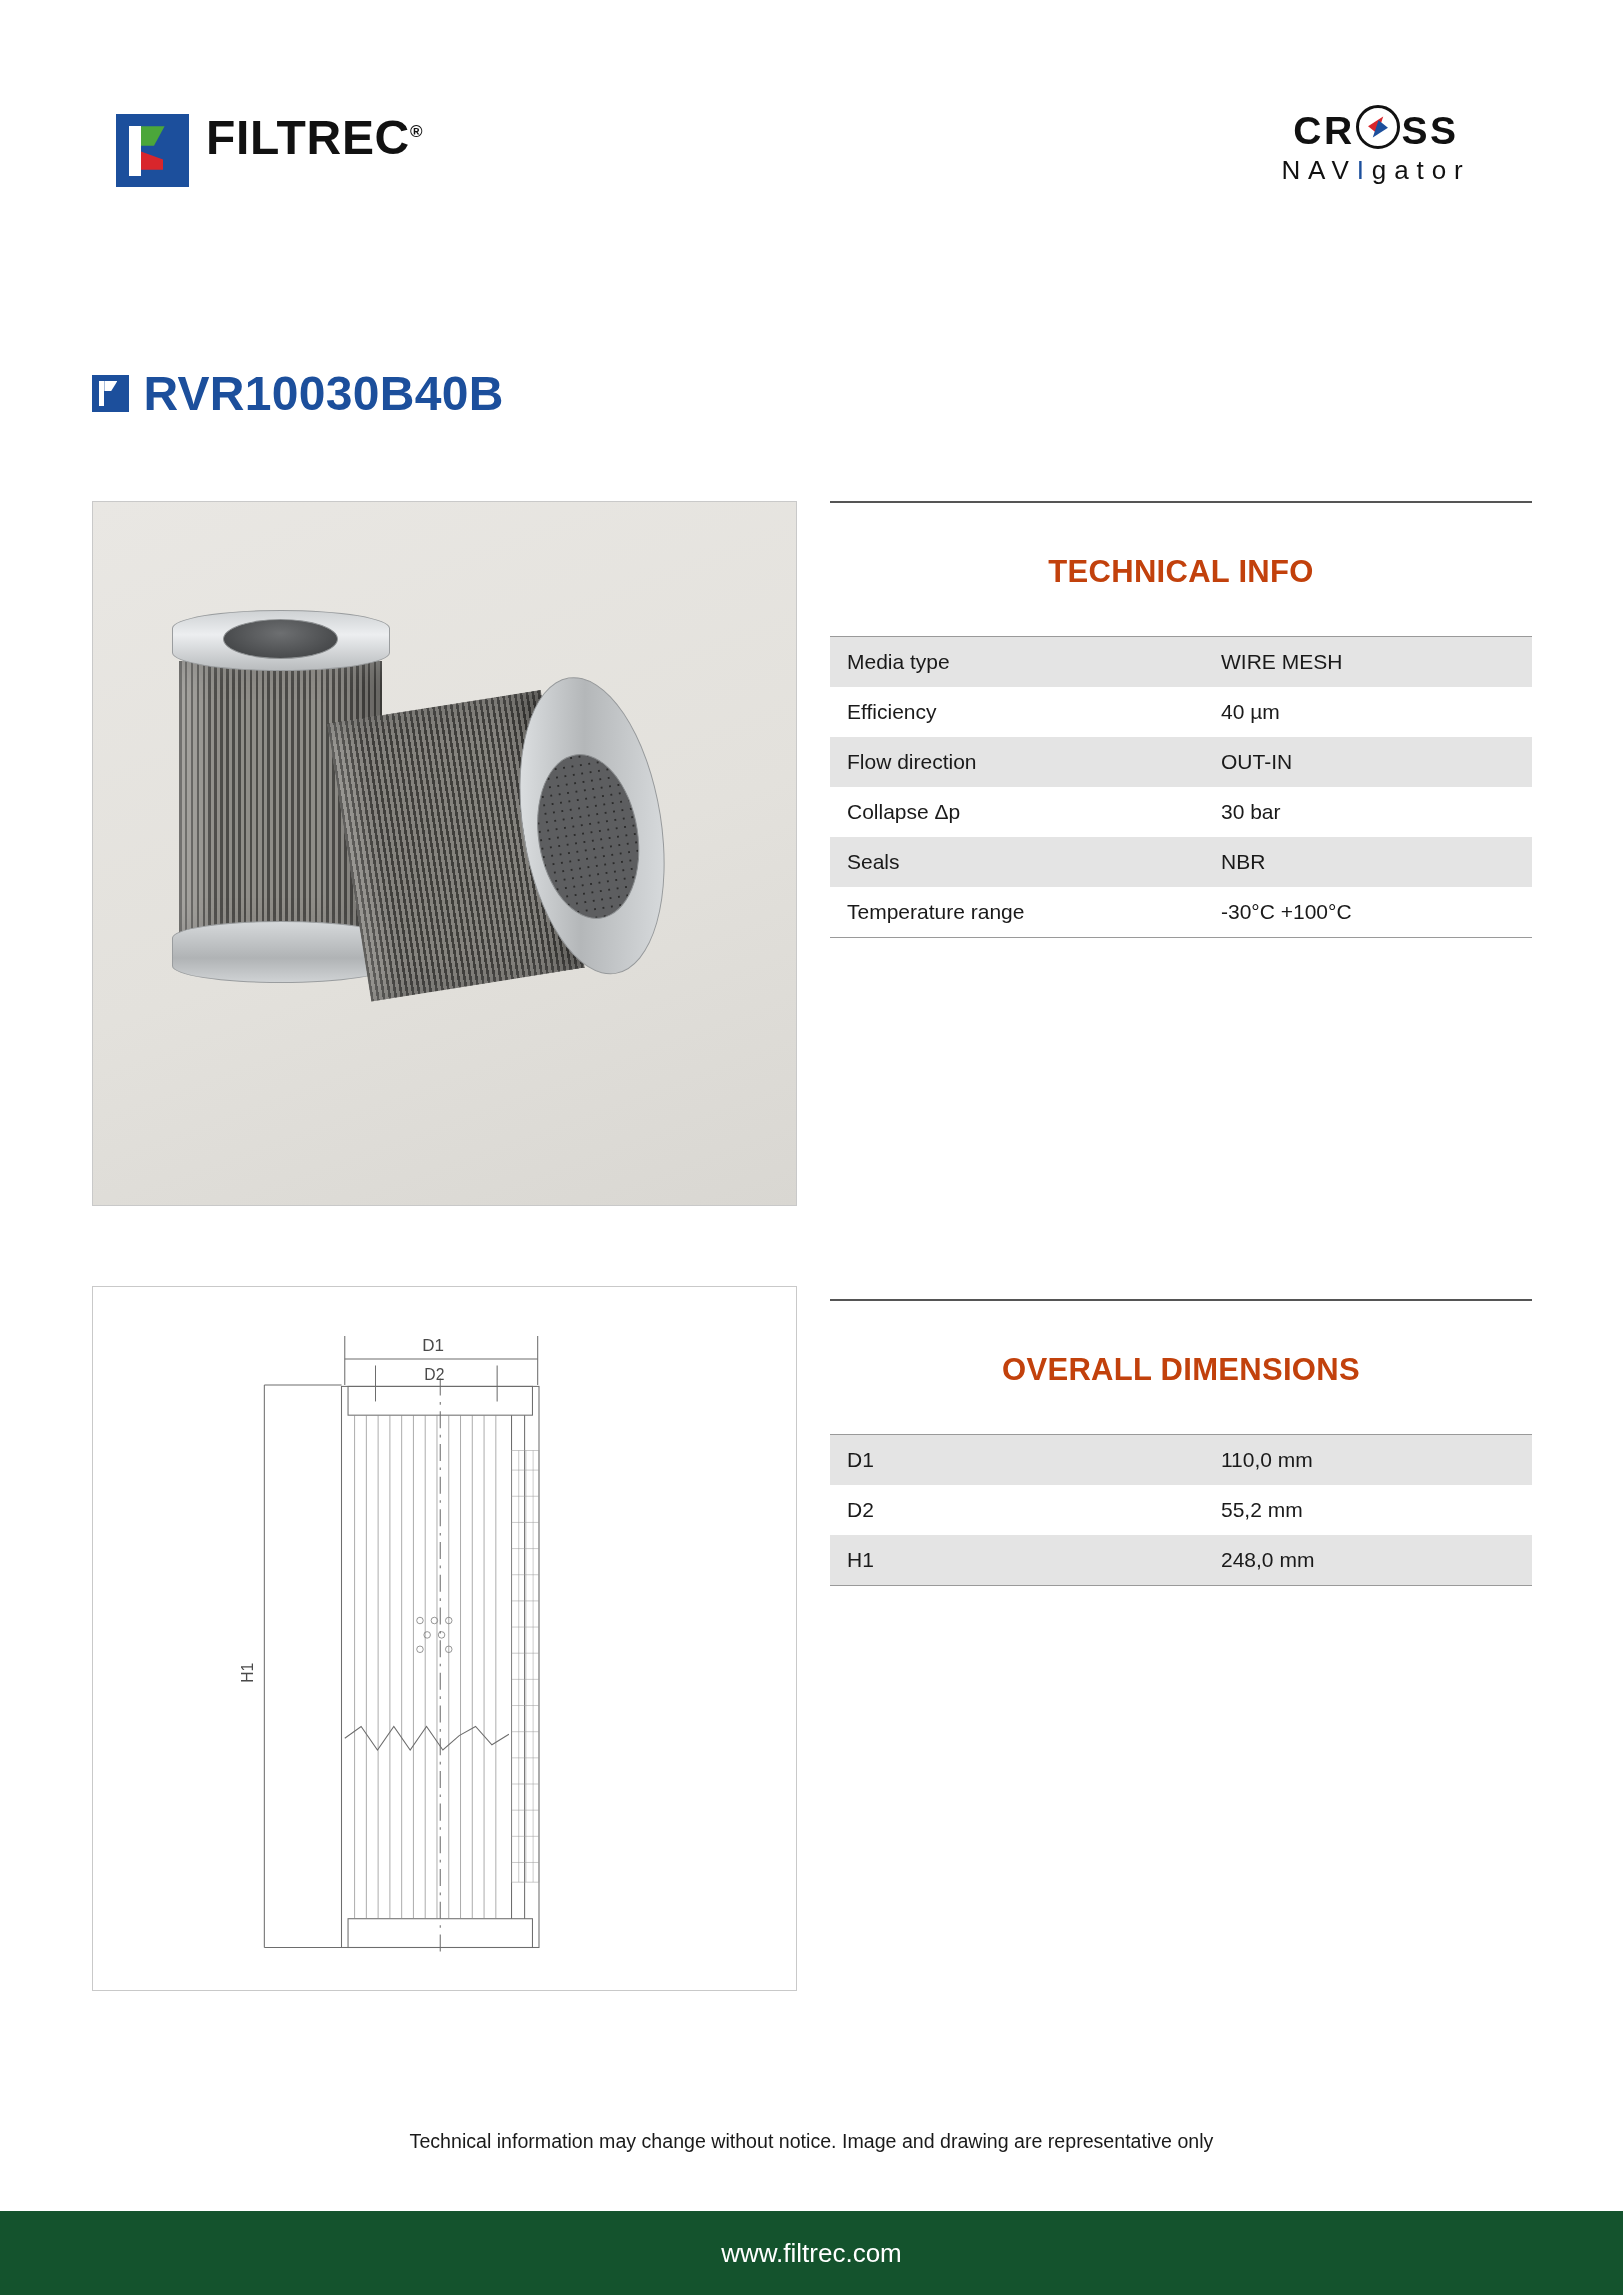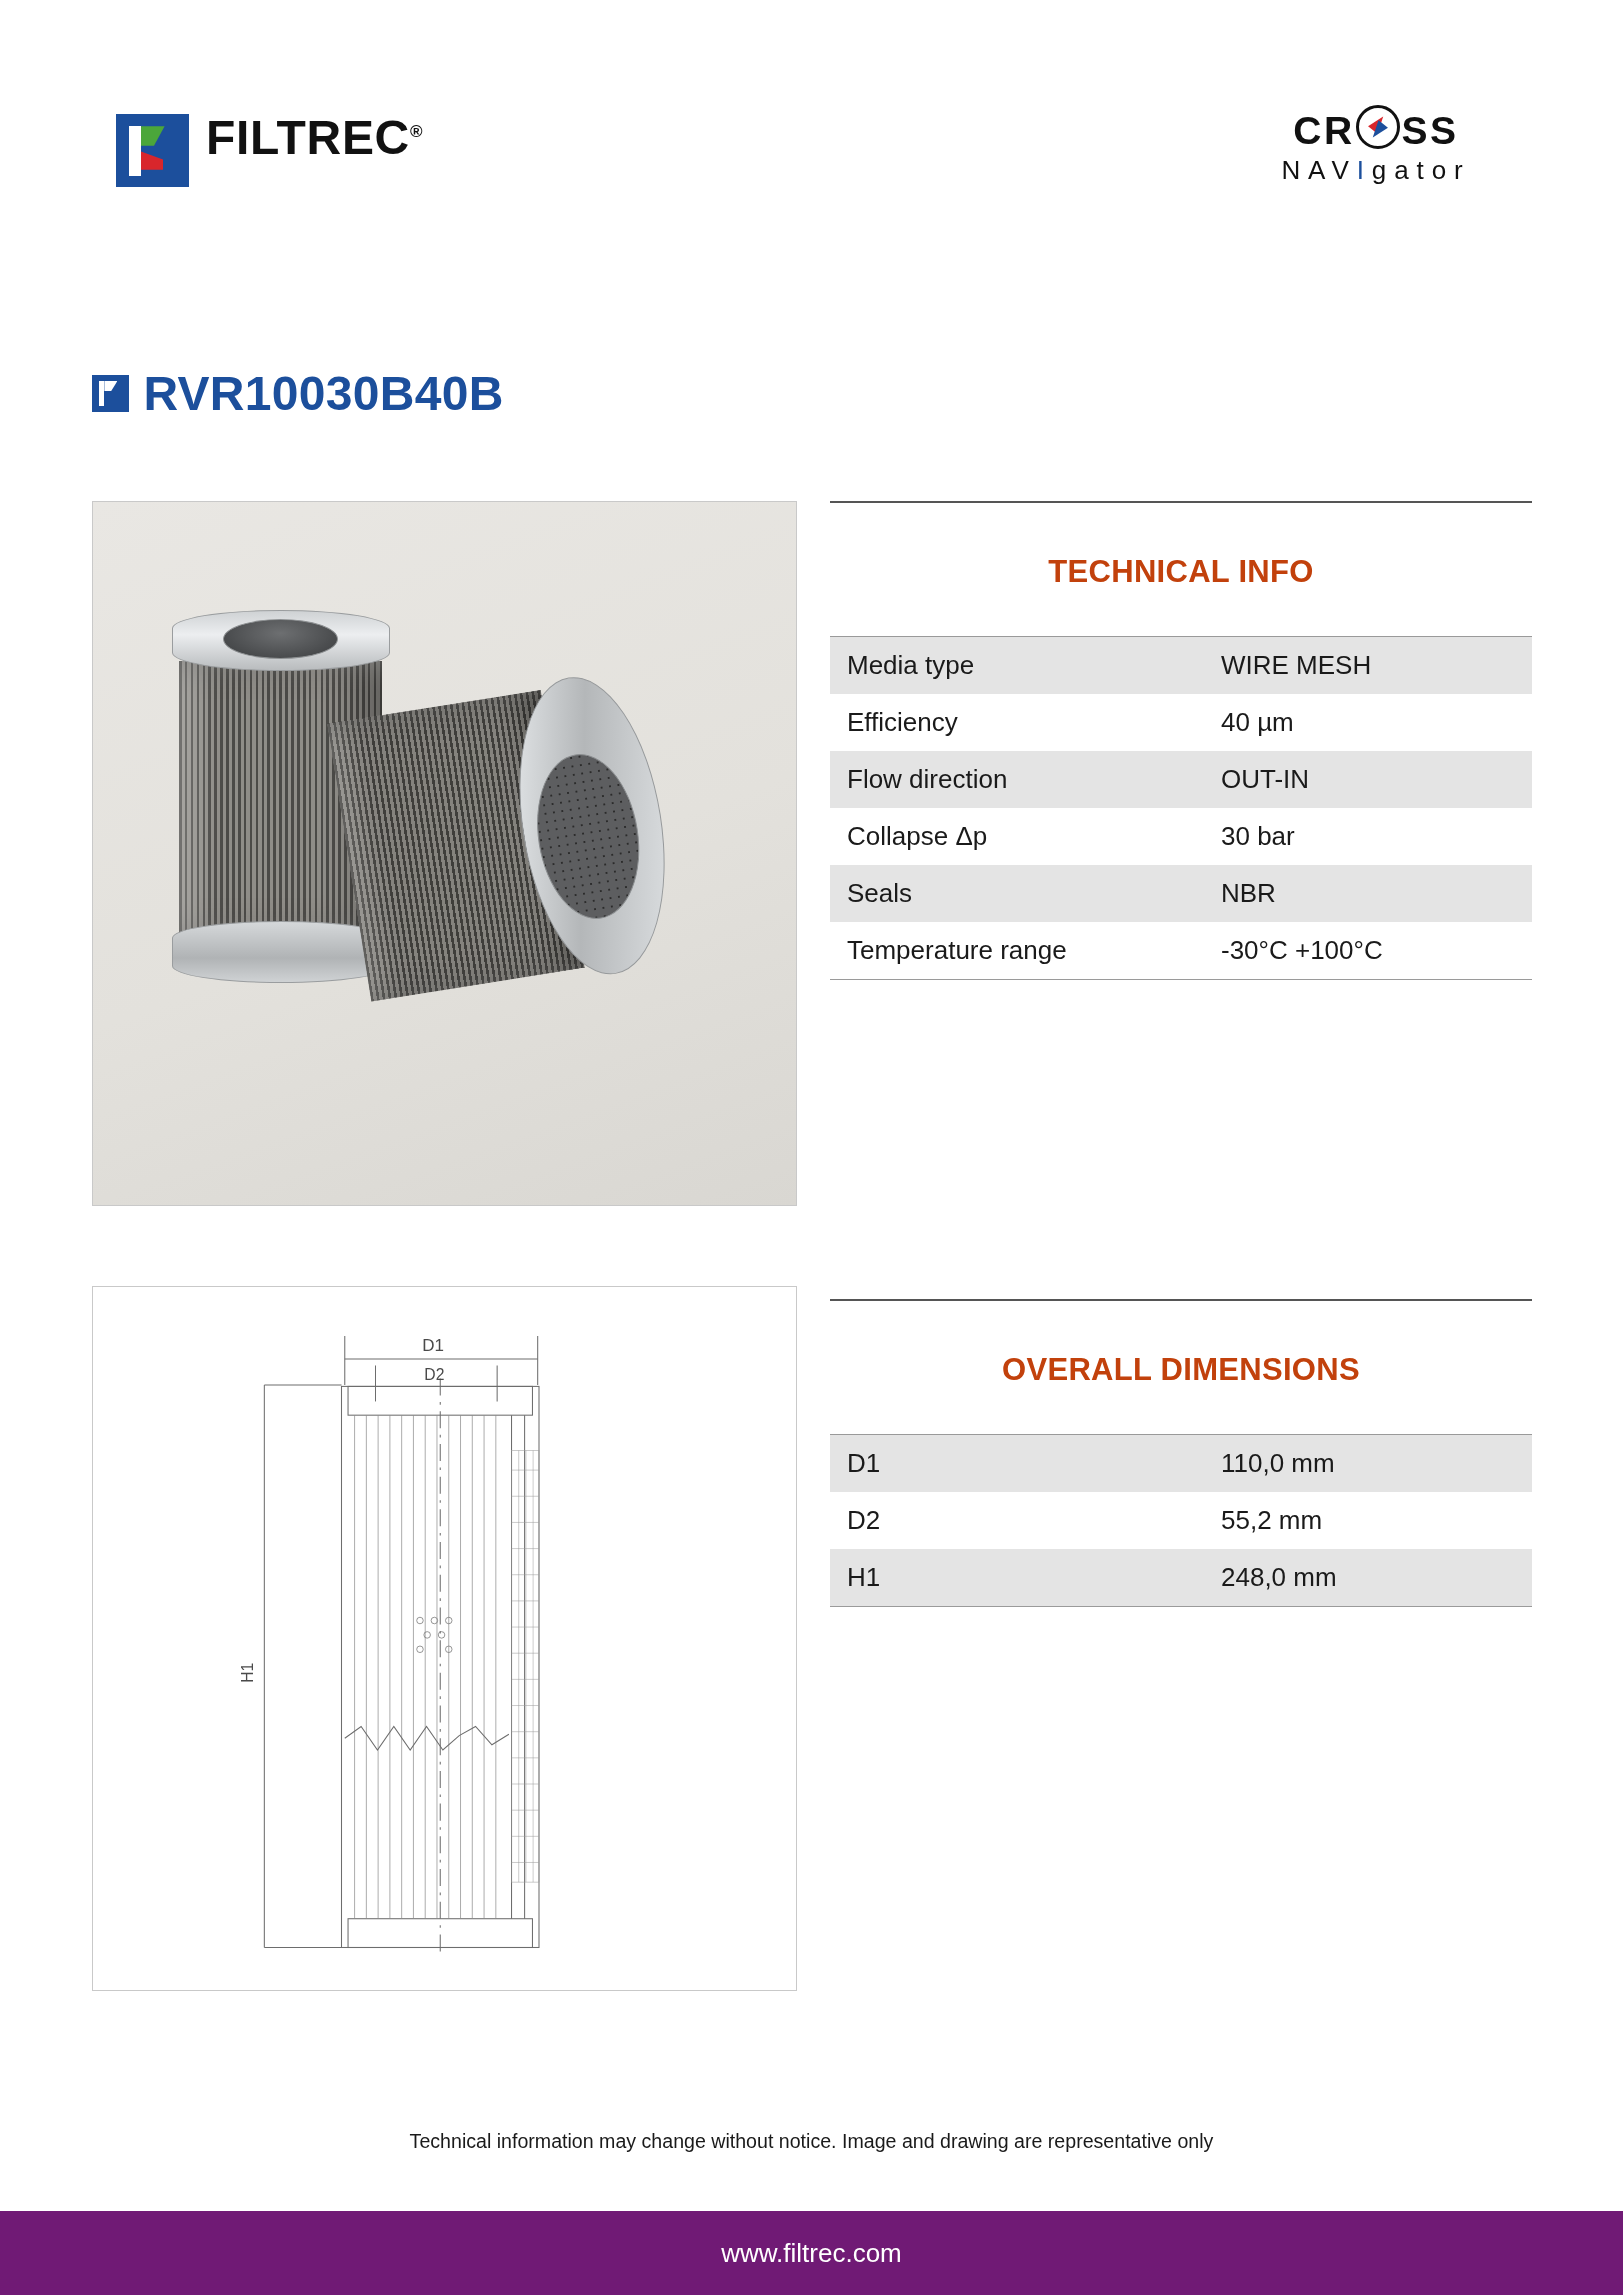--- a/index.html
+++ b/index.html
@@ -316,21 +316,21 @@
     text-align: center;
     font-size: 31px;
     font-weight: bold;
     color: #c2410c;
     margin: 51px 0 46px 0;
     letter-spacing: 0.3px;
   }
   table.spec {
     width: 100%;
     border-collapse: collapse;
-    font-size: 26px;
+    font-size: 21px;
   }
   table.spec td {
     padding: 13px 17px;
     vertical-align: middle;
     color: #1a1a1a;
   }
   table.spec td.k {
     width: 340px;
   }
   table.spec tr.alt td {
@@ -363,21 +363,21 @@
     text-align: center;
     font-size: 19.6px;
     color: #1a1a1a;
   }
   .footer-bar {
     position: absolute;
     left: 0;
     bottom: 0;
     width: 1623px;
     height: 84px;
-    background: #701a75;
+    background: #14532d;
     display: flex;
     align-items: center;
     justify-content: center;
   }
   .footer-bar a, .footer-bar span {
     color: #ffffff;
     font-size: 26px;
     text-decoration: none;
   }
 </style>

